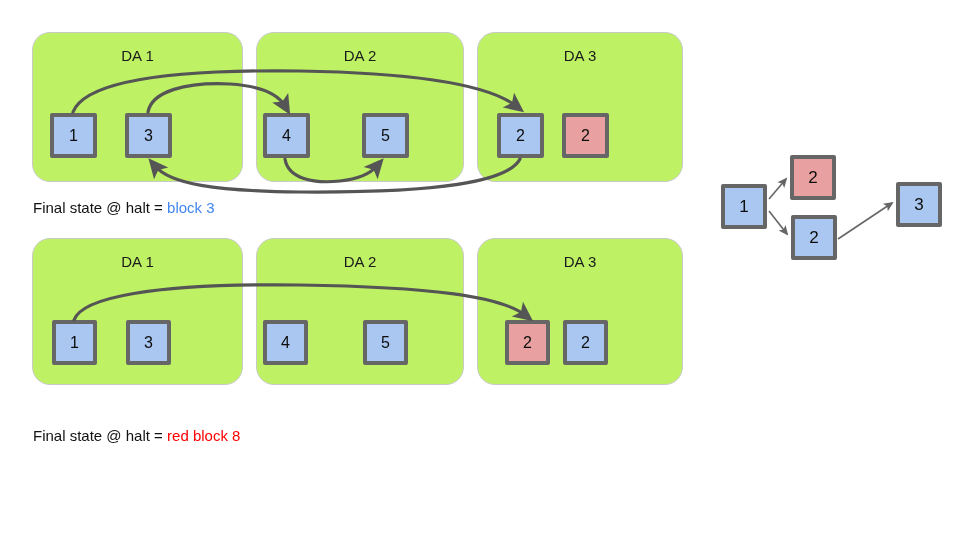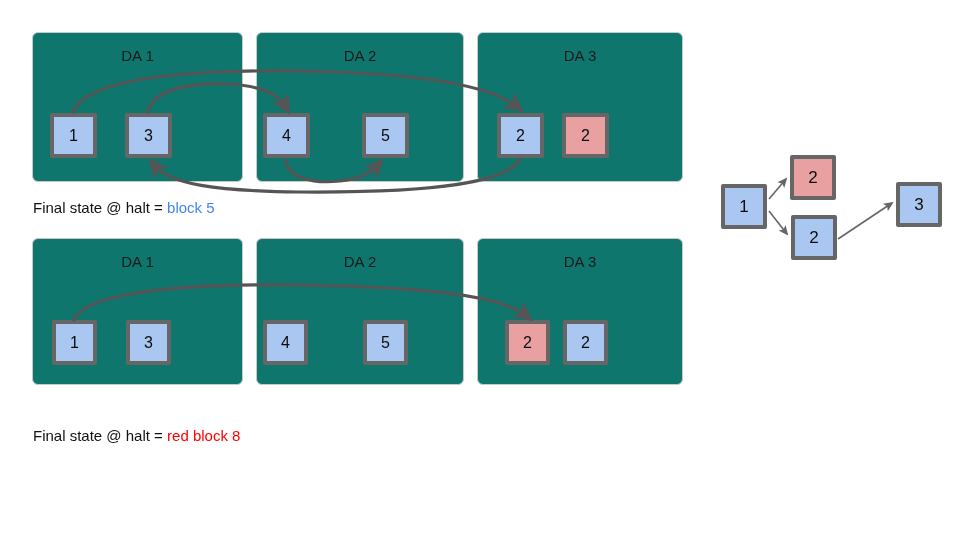--- a/index.html
+++ b/index.html
@@ -23,23 +23,23 @@
   .svg-layer {
     position: absolute;
     left: 0; top: 0;
     width: 960px;
     height: 540px;
     pointer-events: none;
   }
   
   .da-panel {
     position: absolute;
-    background: #0f766e;
+    background: #bef264;
     border: 1px solid #C9C9C9;
-    border-radius: 6px;
+    border-radius: 18px;
     box-sizing: border-box;
   }
   .da-title {
     position: absolute;
     top: 14px;
     left: 0;
     width: 100%;
     text-align: center;
     font-size: 15px;
     color: #1a1a1a;
@@ -106,21 +106,21 @@
   <div class="block blue" style="left:50px; top:113px; width:47px; height:45px;">1</div>
   <div class="block blue" style="left:125px; top:113px; width:47px; height:45px;">3</div>
 
   <div class="block blue" style="left:263px; top:113px; width:47px; height:45px;">4</div>
   <div class="block blue" style="left:362px; top:113px; width:47px; height:45px;">5</div>
 
   <div class="block blue" style="left:497px; top:113px; width:47px; height:45px;">2</div>
   <div class="block red" style="left:562px; top:113px; width:47px; height:45px;">2</div>
 
   <div class="caption" style="left:33px; top:199px;">
-    <span>Final state @ halt = </span><span class="hl-blue">block 5</span>
+    <span>Final state @ halt = </span><span class="hl-blue">block 3</span>
   </div>
 
   <div class="da-panel" style="left:32px; top:238px; width:211px; height:147px;">
     <div class="da-title">DA 1</div>
   </div>
   <div class="da-panel" style="left:256px; top:238px; width:208px; height:147px;">
     <div class="da-title">DA 2</div>
   </div>
   <div class="da-panel" style="left:477px; top:238px; width:206px; height:147px;">
     <div class="da-title">DA 3</div>

